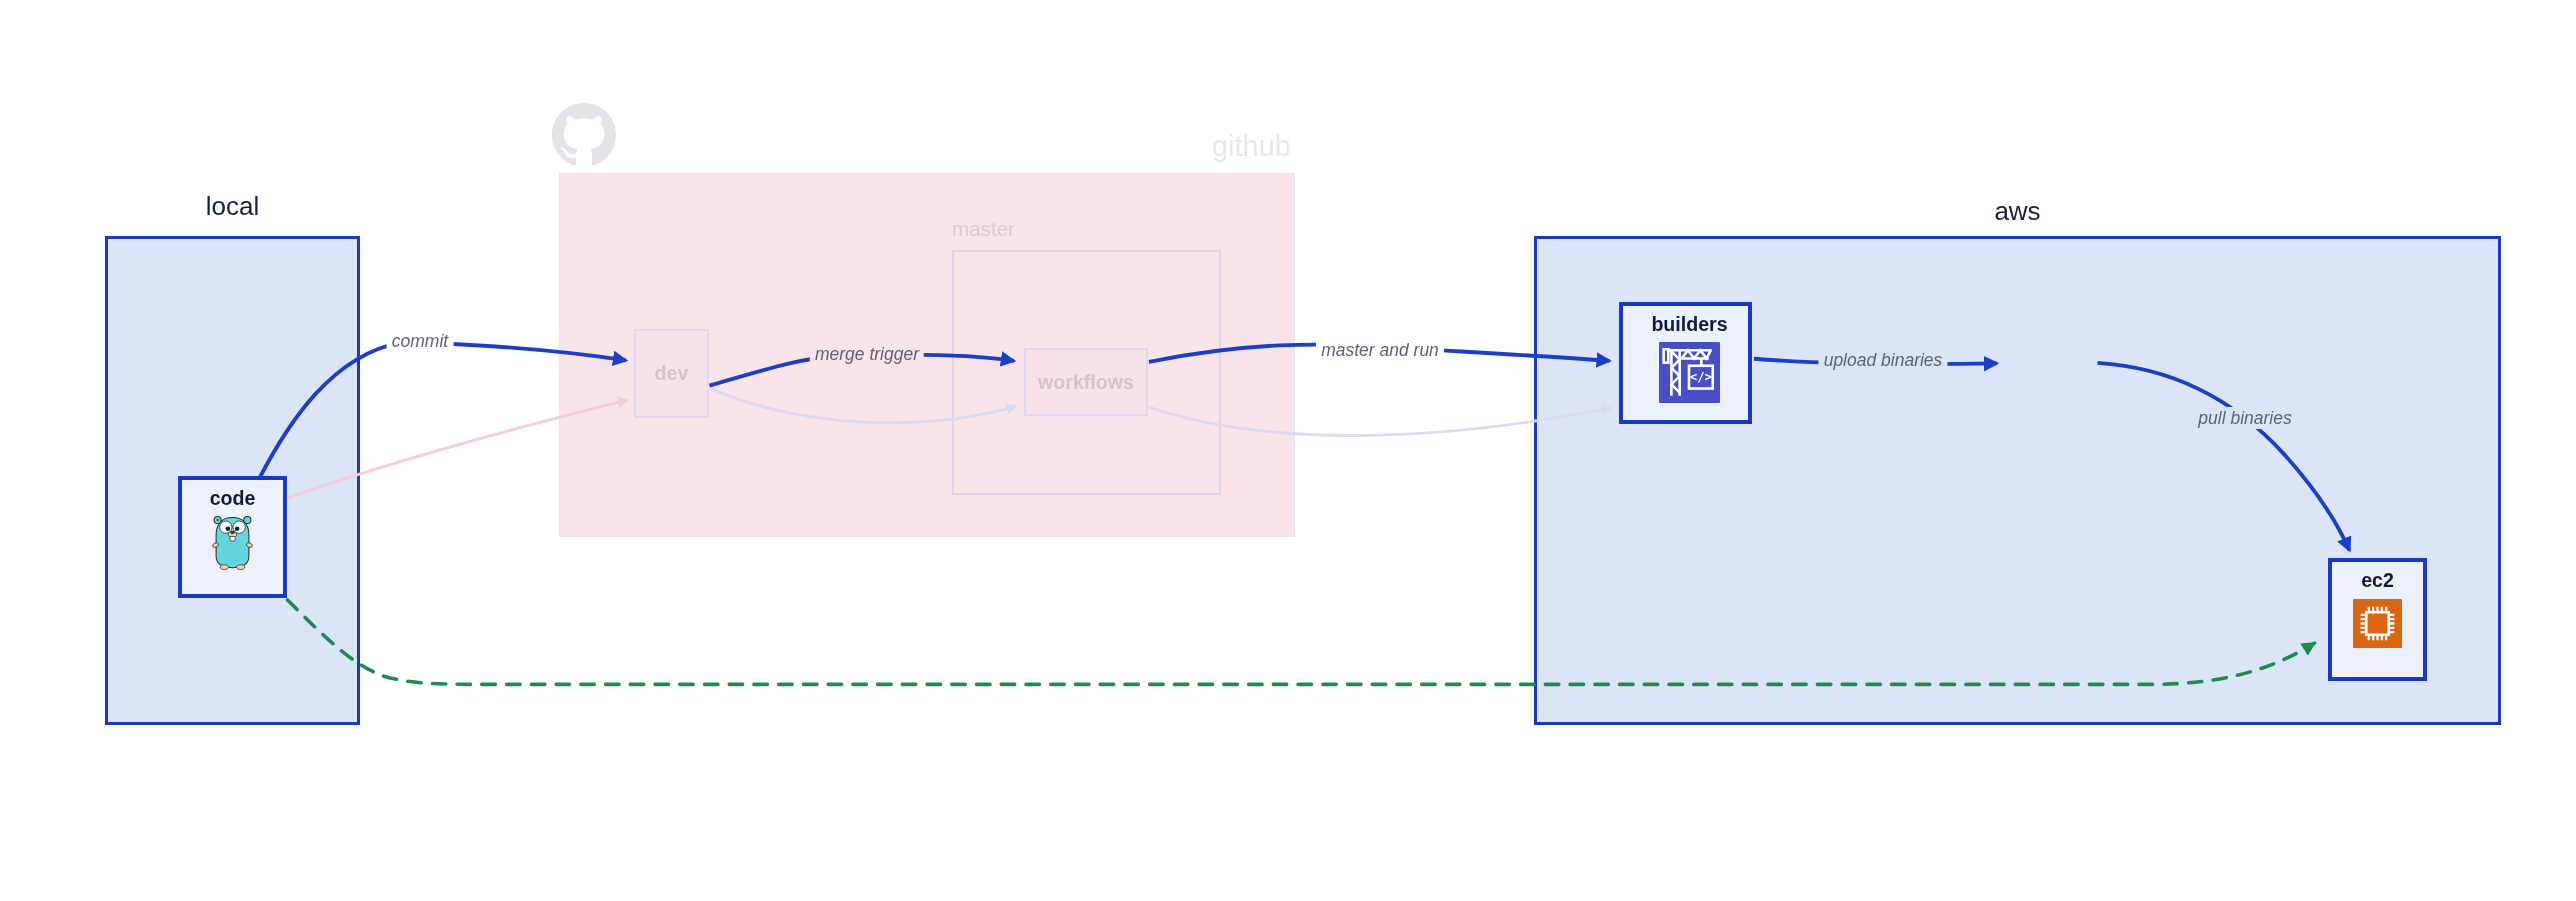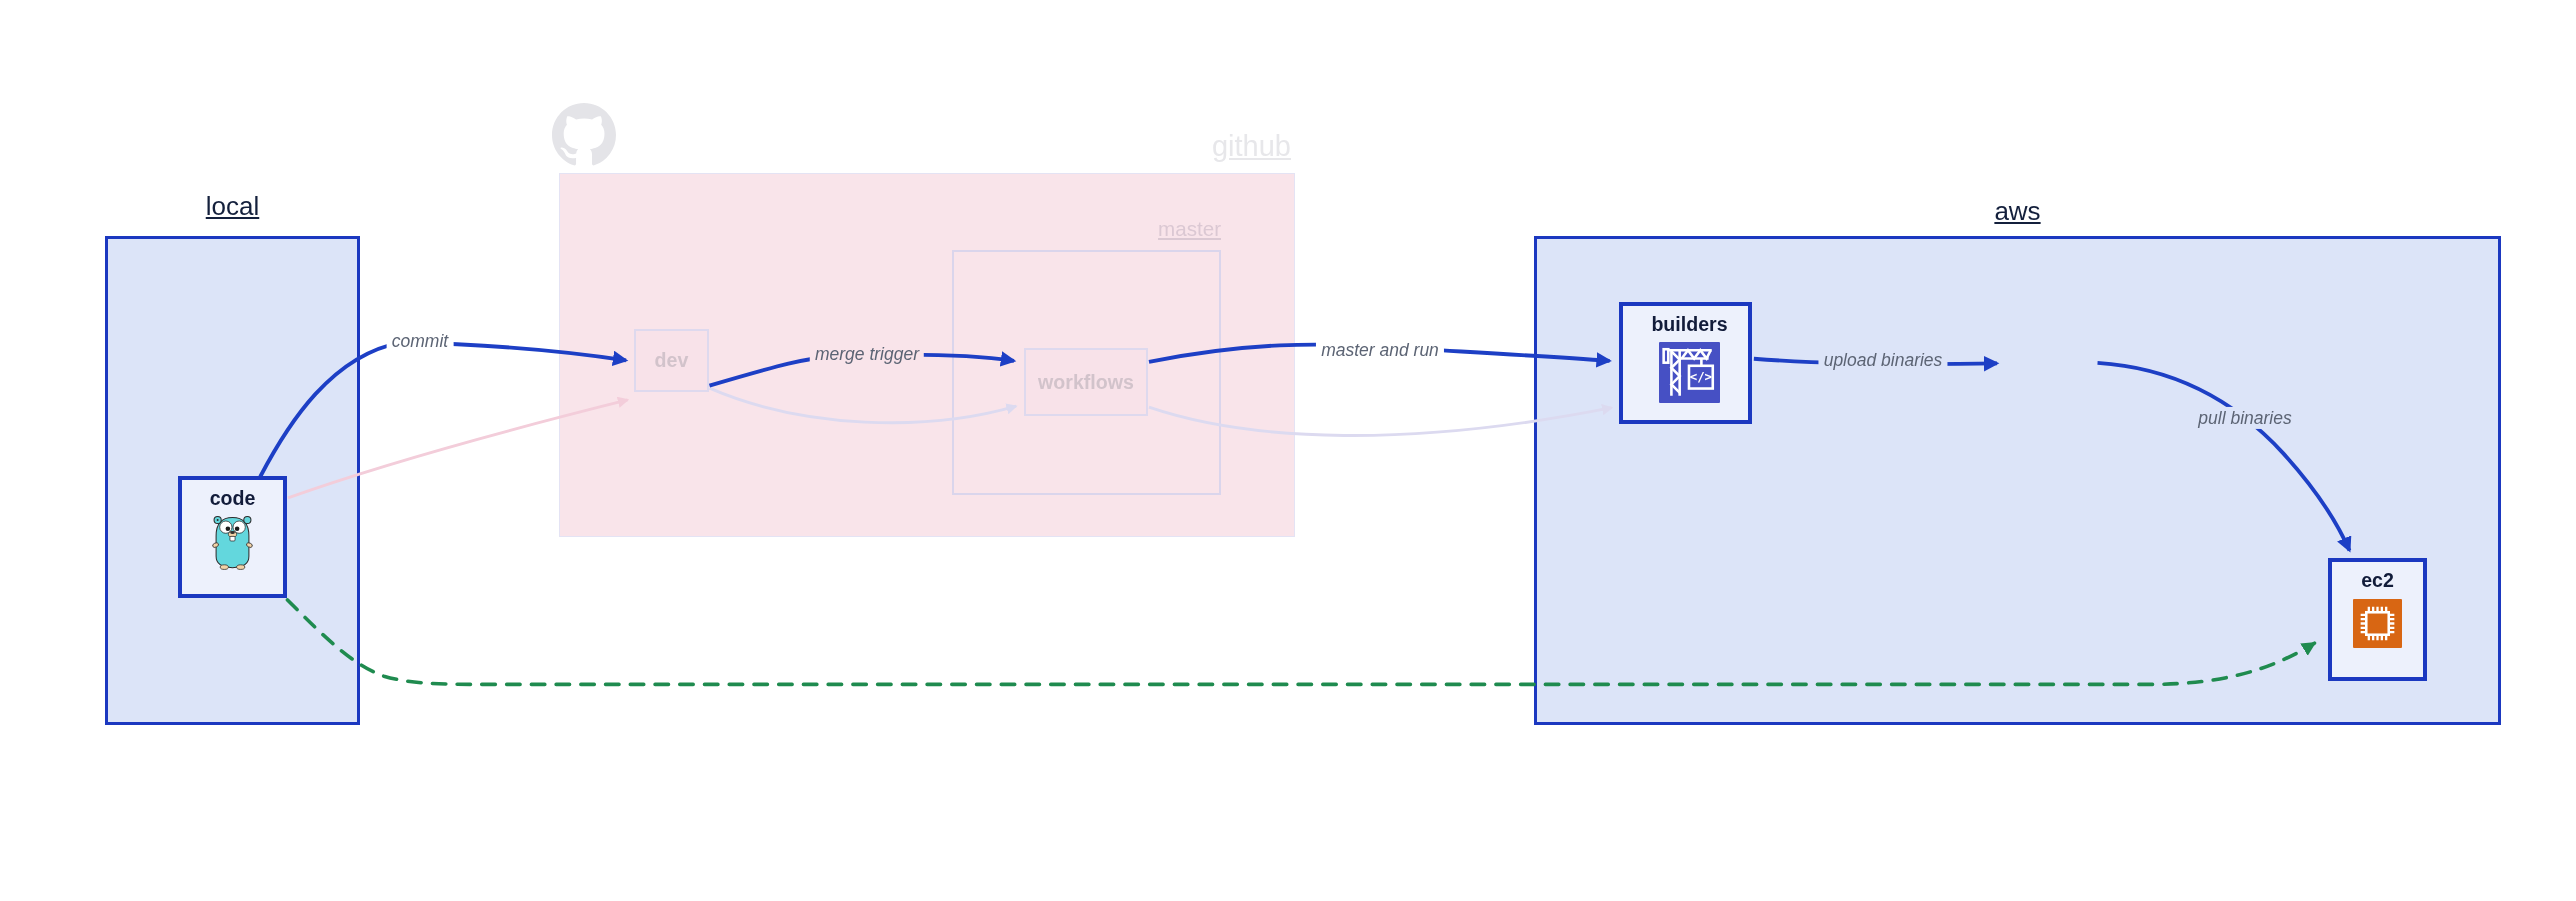--- a/index.html
+++ b/index.html
@@ -6,38 +6,38 @@
   .canvas{position:relative;width:2604px;height:902px;background:#ffffff;overflow:hidden;
           font-family:"Liberation Sans", sans-serif;}
   .abs{position:absolute;}
   
   .group{position:absolute;box-sizing:border-box;}
   .group.local, .group.aws{background:#dce4f8;border:3.6px solid #1b38c0;}
   .group.github{background:#f9e4ea;border:1.5px solid #e4e3f4;}
   .group.master{background:transparent;border:2.1px solid #dad5ec;}
   .group-label{position:absolute;color:#14203c;font-size:26px;text-align:center;line-height:1.1;}
   .github-label{position:absolute;color:#e7e7ea;font-size:29px;text-align:right;}
-  .master-label{position:absolute;color:#dbc8d3;font-size:20.6px;text-align:right;}
+  .master-label{position:absolute;color:#dbc8d3;font-size:20.6px;text-align:left;}
   
   .node{position:absolute;box-sizing:border-box;display:flex;flex-direction:column;
         align-items:center;}
   .node.bright{background:#edf1fc;border:4.1px solid #1b38c0;}
   .node.faded{background:#f8e2e9;border:2.1px solid #ded9ee;justify-content:center;}
   .node-label{color:#121c3a;font-size:19.6px;font-weight:bold;margin-top:7.2px;}
   .node.faded .node-label{color:#d2c3cb;margin-top:0;}
   .icon-tile{border-radius:1px;margin-top:6.2px;}
   
   .edge-label{position:absolute;transform:translate(-50%,-50%);font-size:17.5px;font-style:italic;
               color:#5c6474;padding:1px 5.2px;white-space:nowrap;line-height:1.15;}
   
   .title{position:absolute;transform:translate(-50%,-50%);font-size:32px;color:#141f3d;
          border-bottom:3.1px solid #141f3d;padding-bottom:3.1px;white-space:nowrap;}
   svg{display:block;}
   .edges{position:absolute;left:0;top:0;z-index:3;}
-  .z1{z-index:1;} .z2{z-index:2;} .z4{z-index:4;} .z5{z-index:5;text-decoration:underline;}
+  .z1{z-index:1;} .z2{z-index:2;} .z4{z-index:4;} .z5{z-index:5;}
 </style>
 </head>
 <body>
 
 <div class="canvas">
 
   <div class="group local z1" style="left:105px;top:236px;width:255px;height:489px;"></div>
   <div class="group github z1" style="left:559px;top:173px;width:736px;height:364px;"></div>
   <div class="group master z2" style="left:952px;top:250px;width:269px;height:245px;"></div>
   <div class="group aws z1" style="left:1534px;top:236px;width:967px;height:489px;"></div>
@@ -89,21 +89,21 @@
       <ellipse cx="40" cy="41" rx="8" ry="5.5" fill="#f2d3a7" stroke="#2b2b2b" stroke-width="1.5"></ellipse>
       <ellipse cx="40" cy="37.5" rx="4.5" ry="3" fill="#33302d"></ellipse>
       <rect x="35" y="45" width="10" height="9" rx="2" fill="#ffffff" stroke="#2b2b2b" stroke-width="1.5"></rect>
       <ellipse cx="7" cy="62" rx="6" ry="4" fill="#f2d3a7" stroke="#2b2b2b" stroke-width="1.5" transform="rotate(-25 7 62)"></ellipse>
       <ellipse cx="73" cy="62" rx="6" ry="4" fill="#f2d3a7" stroke="#2b2b2b" stroke-width="1.5" transform="rotate(25 73 62)"></ellipse>
       <ellipse cx="24" cy="105" rx="8" ry="4.5" fill="#f2d3a7" stroke="#2b2b2b" stroke-width="1.5"></ellipse>
       <ellipse cx="56" cy="105" rx="8" ry="4.5" fill="#f2d3a7" stroke="#2b2b2b" stroke-width="1.5"></ellipse>
     </svg>
   </div>
 
-  <div class="node faded z4" style="left:634px;top:329px;width:75px;height:63px;">
+  <div class="node faded z4" style="left:634px;top:329px;width:75px;height:89px;">
     <span class="node-label">dev</span>
   </div>
 
   <div class="node faded z4" style="left:1024px;top:348px;width:124px;height:68px;">
     <span class="node-label">workflows</span>
   </div>
 
   <div class="node bright z4" style="left:1619px;top:302px;width:133px;height:122px;padding-left:8px;">
     <span class="node-label">builders</span>
     <svg class="icon-tile" width="61" height="61" viewBox="0 0 118 118">

